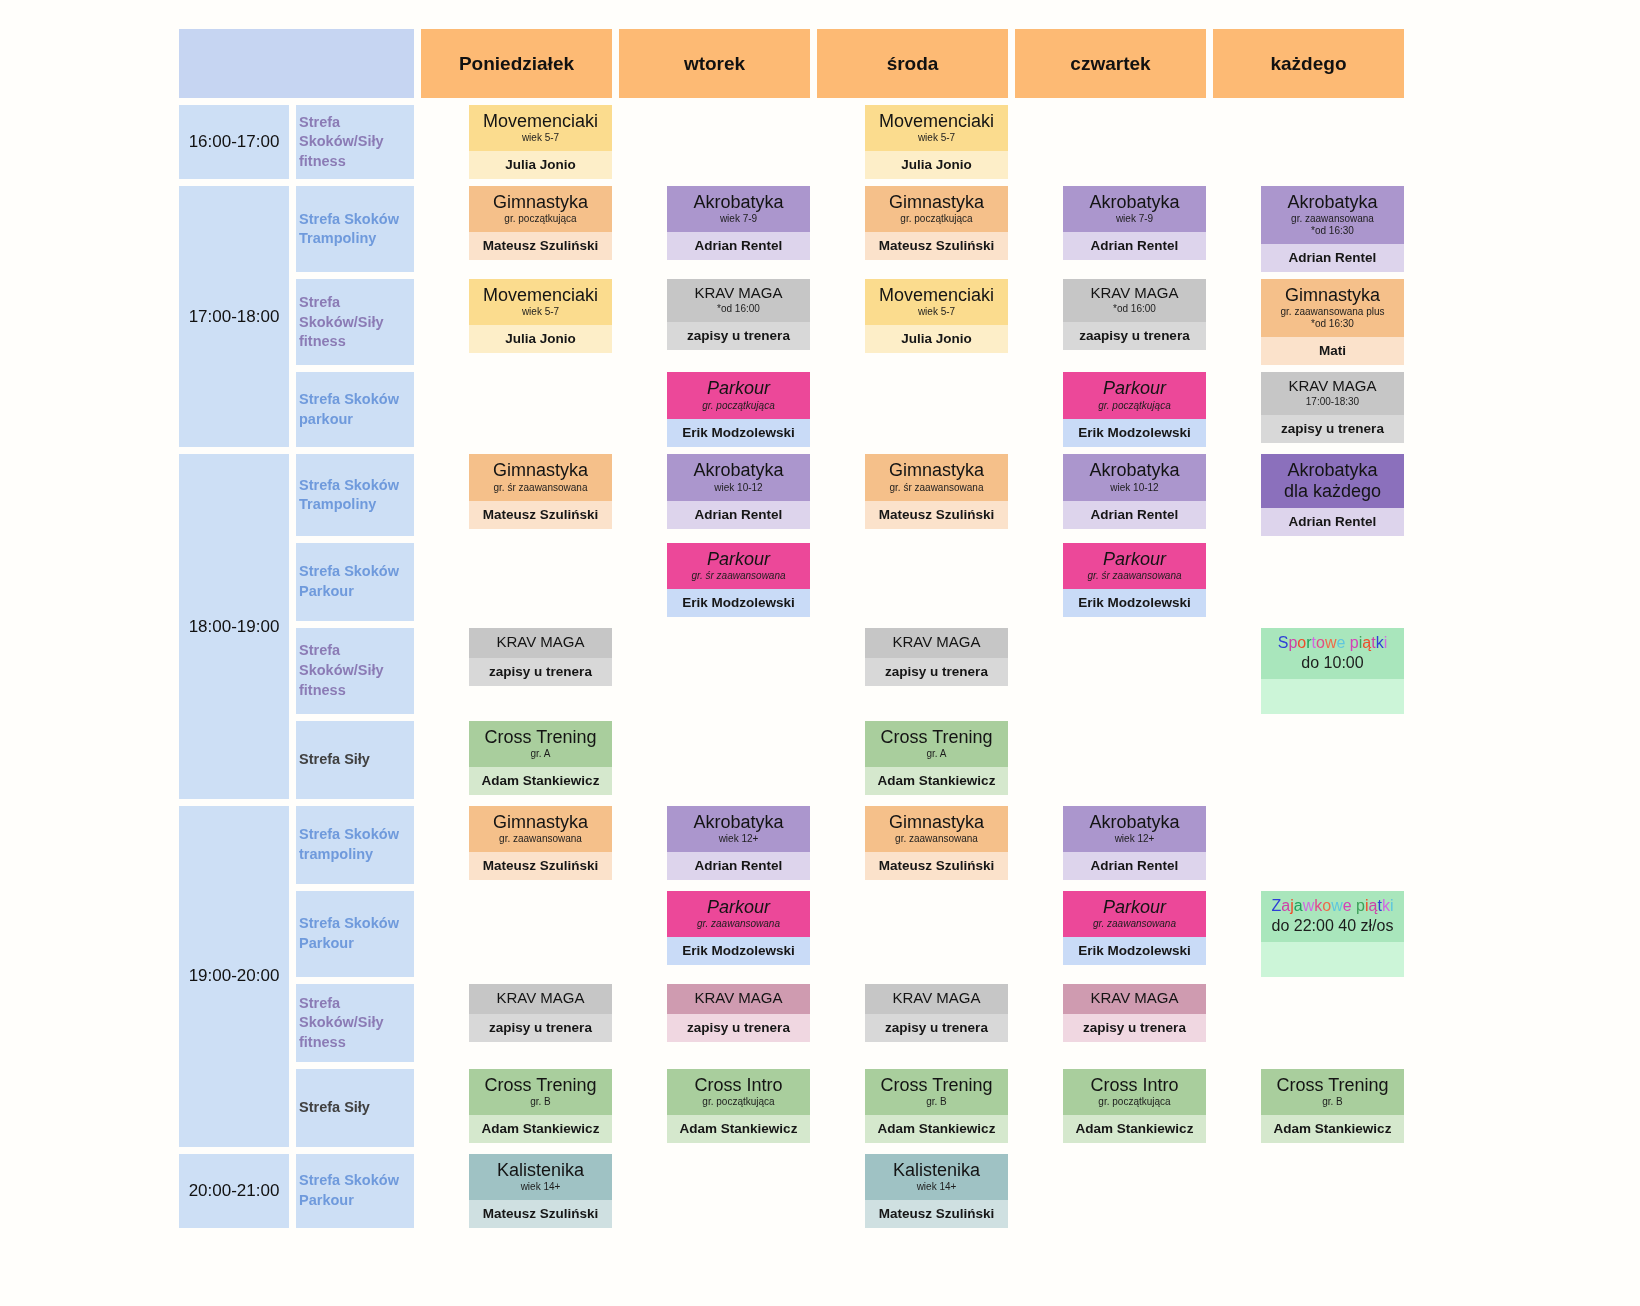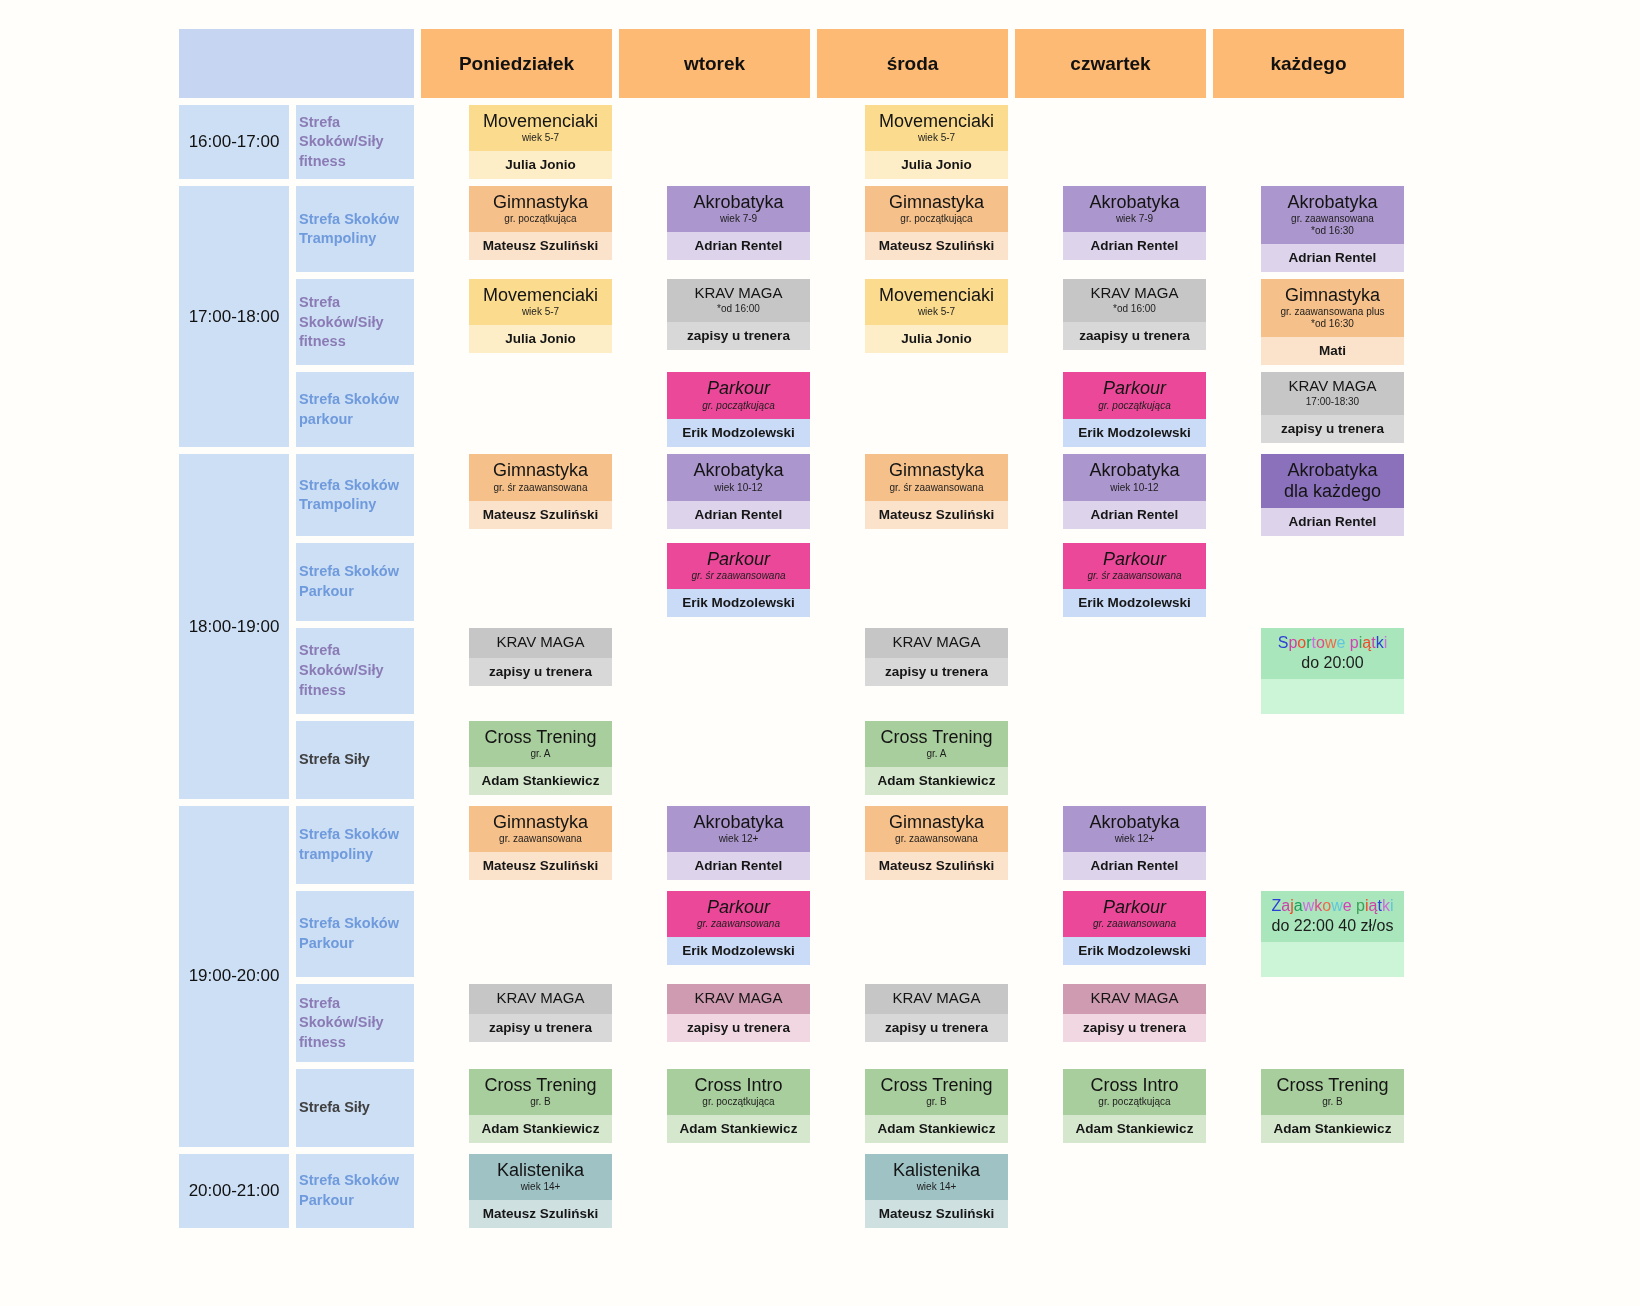--- a/index.html
+++ b/index.html
@@ -374,21 +374,21 @@
                 <div class="t1 small">KRAV MAGA</div>
               </div>
               <div class="foot">zapisy u trenera</div>
             </div>
           </td>
           <td class="slot empty"></td>
           <td class="slot">
             <div class="ev p-mint">
               <div class="body">
                 <div class="t1 rb"><span style="color: rgb(47, 63, 214);">S</span><span style="color: rgb(207, 63, 168);">p</span><span style="color: rgb(239, 75, 42);">o</span><span style="color: rgb(31, 158, 90);">r</span><span style="color: rgb(208, 106, 224);">t</span><span style="color: rgb(224, 74, 140);">o</span><span style="color: rgb(239, 106, 74);">w</span><span style="color: rgb(95, 198, 221);">e</span><span> </span><span style="color: rgb(214, 63, 184);">p</span><span style="color: rgb(63, 160, 90);">i</span><span style="color: rgb(239, 75, 42);">ą</span><span style="color: rgb(207, 63, 168);">t</span><span style="color: rgb(47, 63, 214);">k</span><span style="color: rgb(208, 106, 224);">i</span></div>
-                <div class="t2">do 20:00</div>
+                <div class="t2">do 10:00</div>
               </div>
               <div class="foot">&nbsp;</div>
             </div>
           </td>
         </tr>
         <tr style="height: 78px;">
           <td class="zone z-red">Strefa Siły</td>
           <td class="slot">
             <div class="ev p-green">
               <div class="body">

